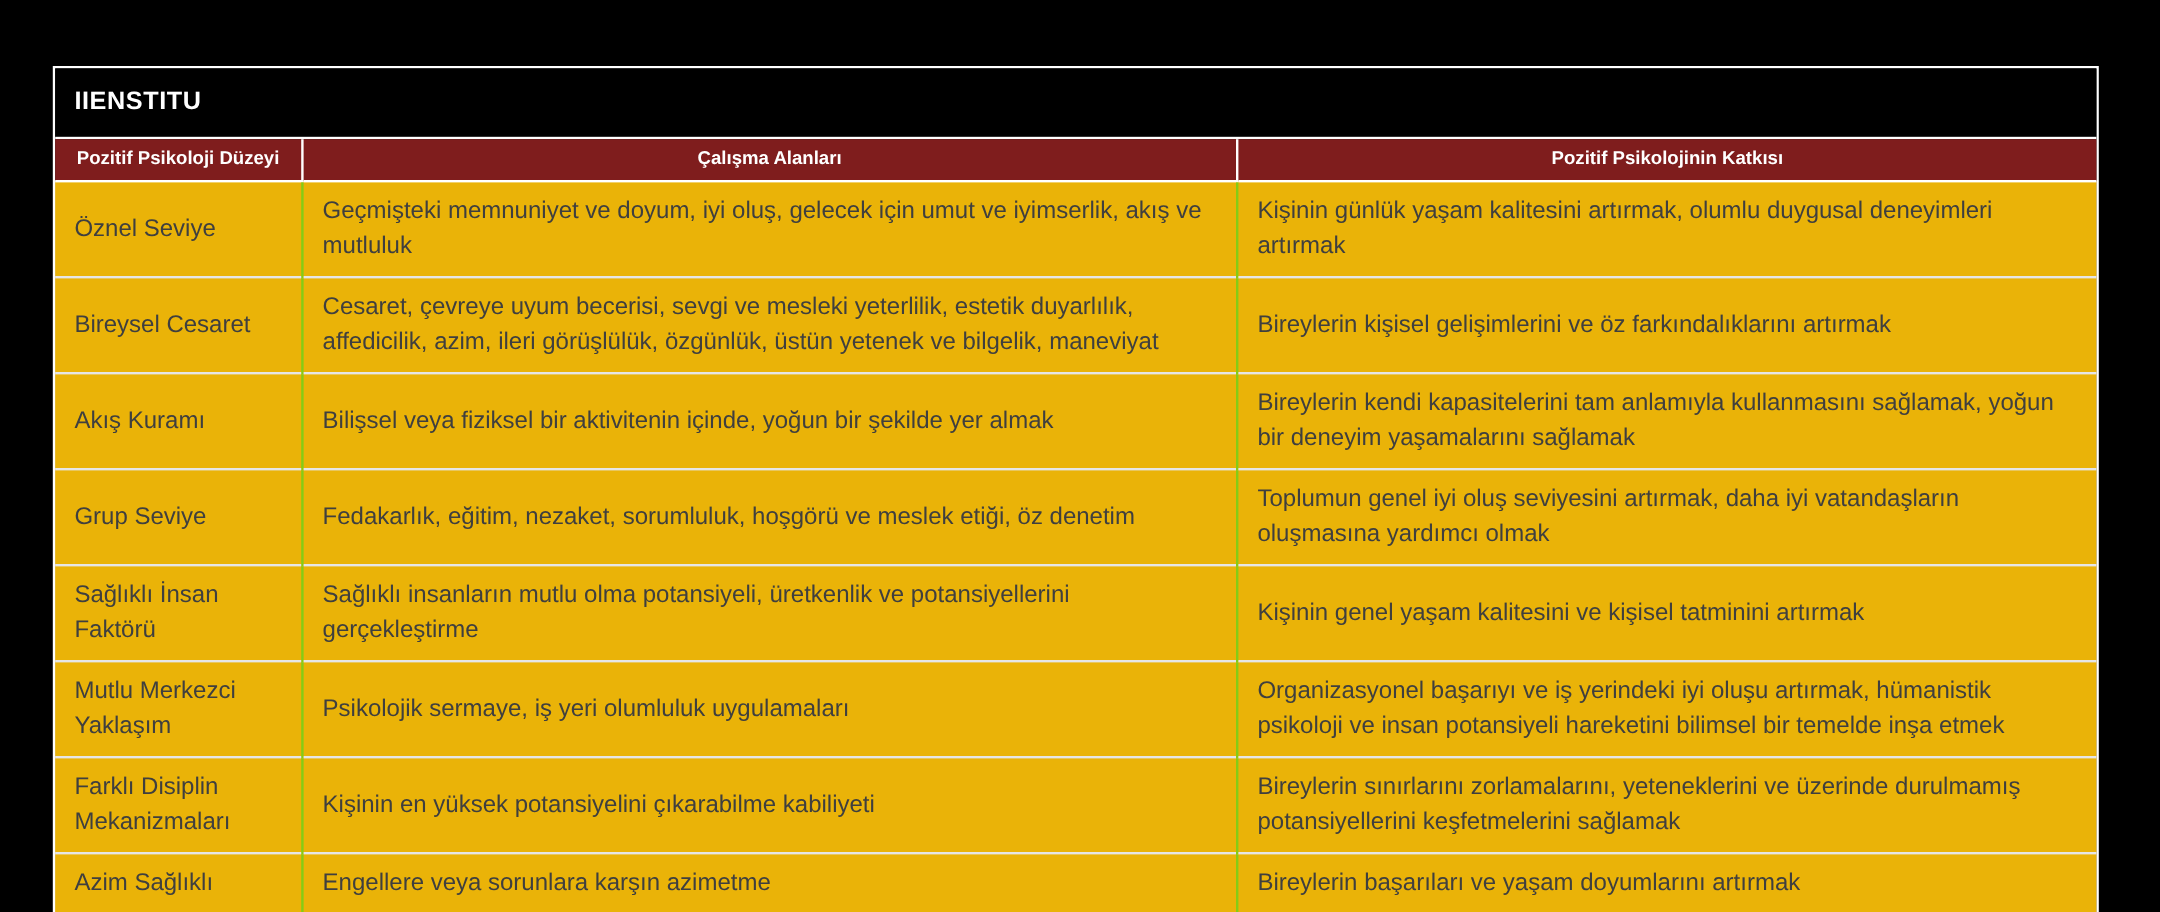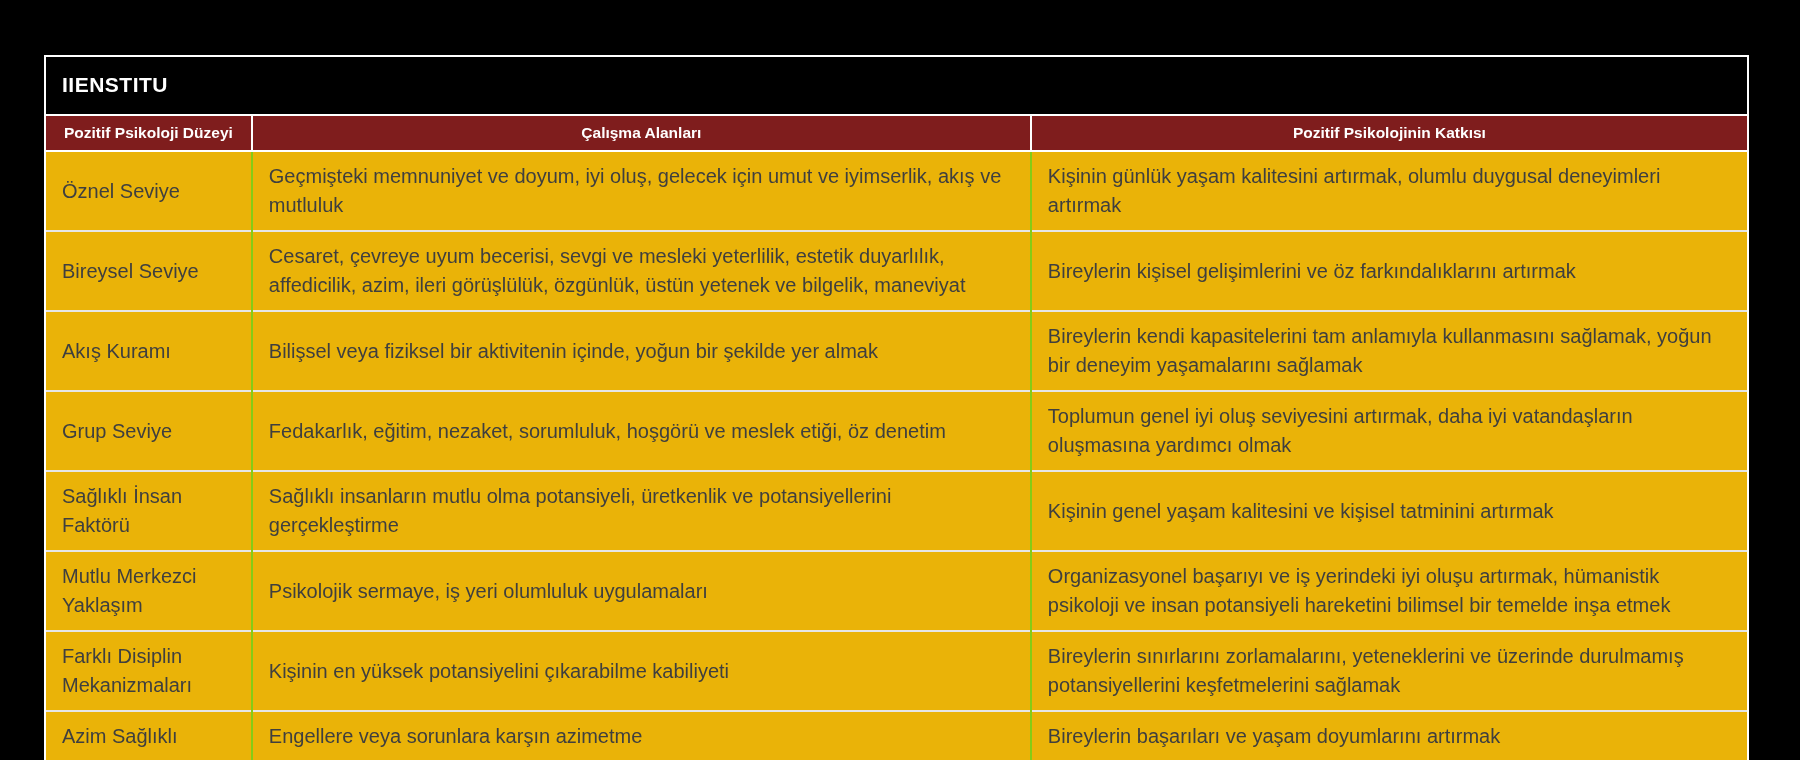--- a/index.html
+++ b/index.html
@@ -90,21 +90,21 @@
         <th>Pozitif Psikolojinin Katkısı</th>
       </tr>
     </thead>
     <tbody>
         <tr>
           <td>Öznel Seviye</td>
           <td>Geçmişteki memnuniyet ve doyum, iyi oluş, gelecek için umut ve iyimserlik, akış ve mutluluk</td>
           <td>Kişinin günlük yaşam kalitesini artırmak, olumlu duygusal deneyimleri artırmak</td>
         </tr>
         <tr>
-          <td>Bireysel Seviye</td>
+          <td>Bireysel Cesaret</td>
           <td>Cesaret, çevreye uyum becerisi, sevgi ve mesleki yeterlilik, estetik duyarlılık, affedicilik, azim, ileri görüşlülük, özgünlük, üstün yetenek ve bilgelik, maneviyat</td>
           <td>Bireylerin kişisel gelişimlerini ve öz farkındalıklarını artırmak</td>
         </tr>
         <tr>
           <td>Akış Kuramı</td>
           <td>Bilişsel veya fiziksel bir aktivitenin içinde, yoğun bir şekilde yer almak</td>
           <td>Bireylerin kendi kapasitelerini tam anlamıyla kullanmasını sağlamak, yoğun bir deneyim yaşamalarını sağlamak</td>
         </tr>
         <tr>
           <td>Grup Seviye</td>

